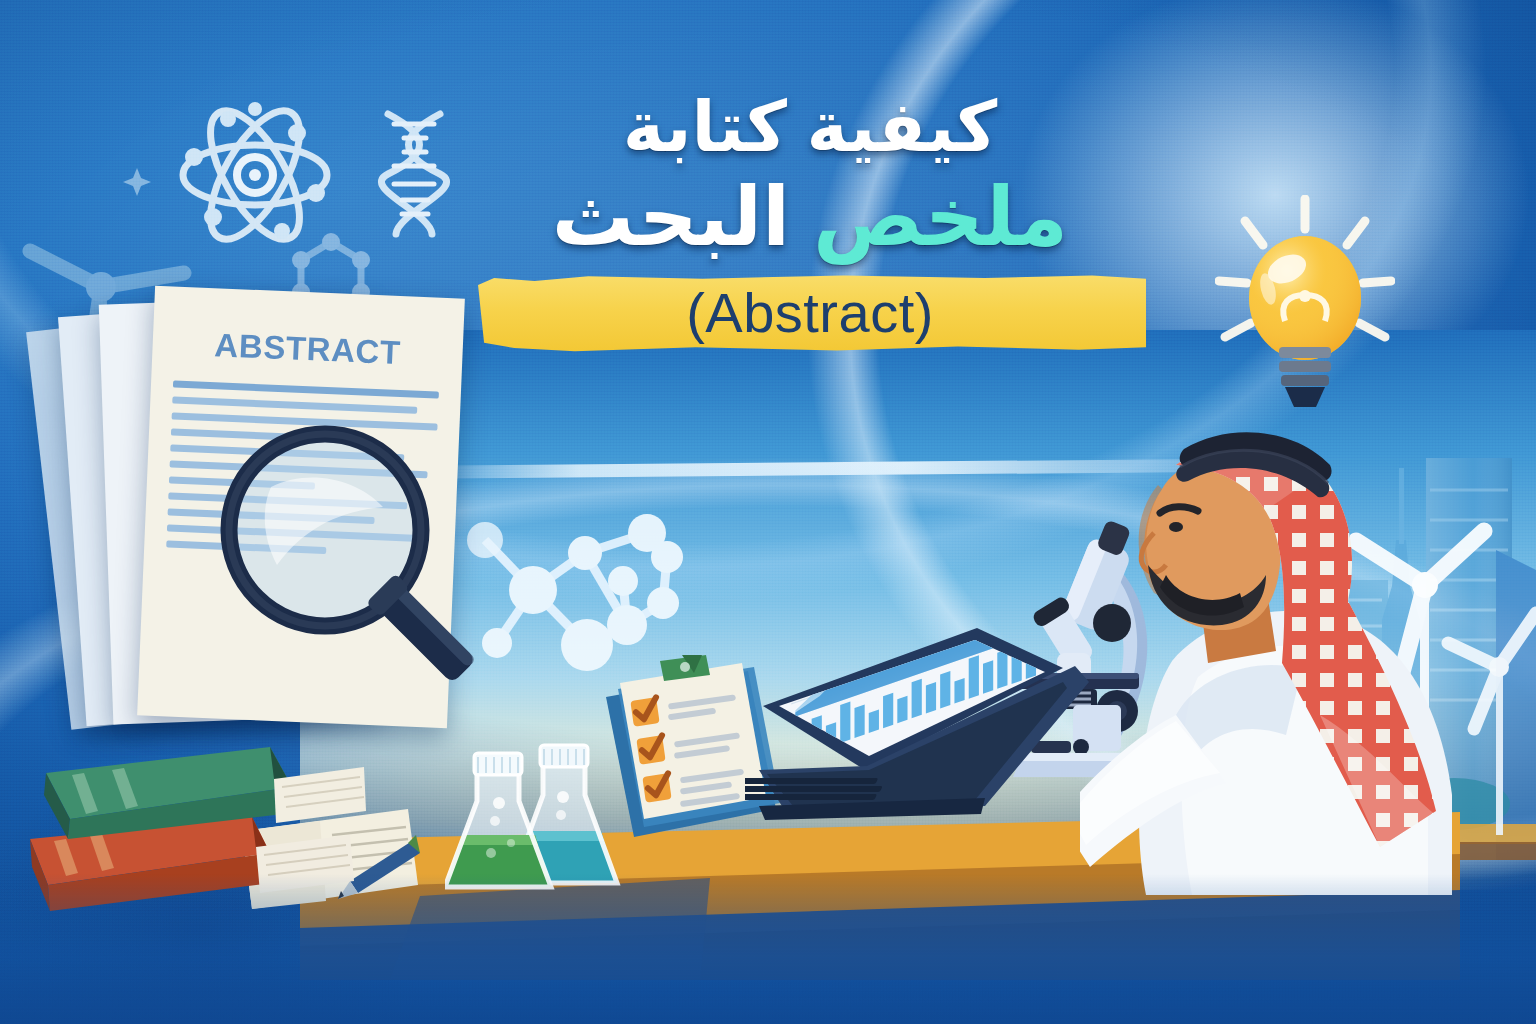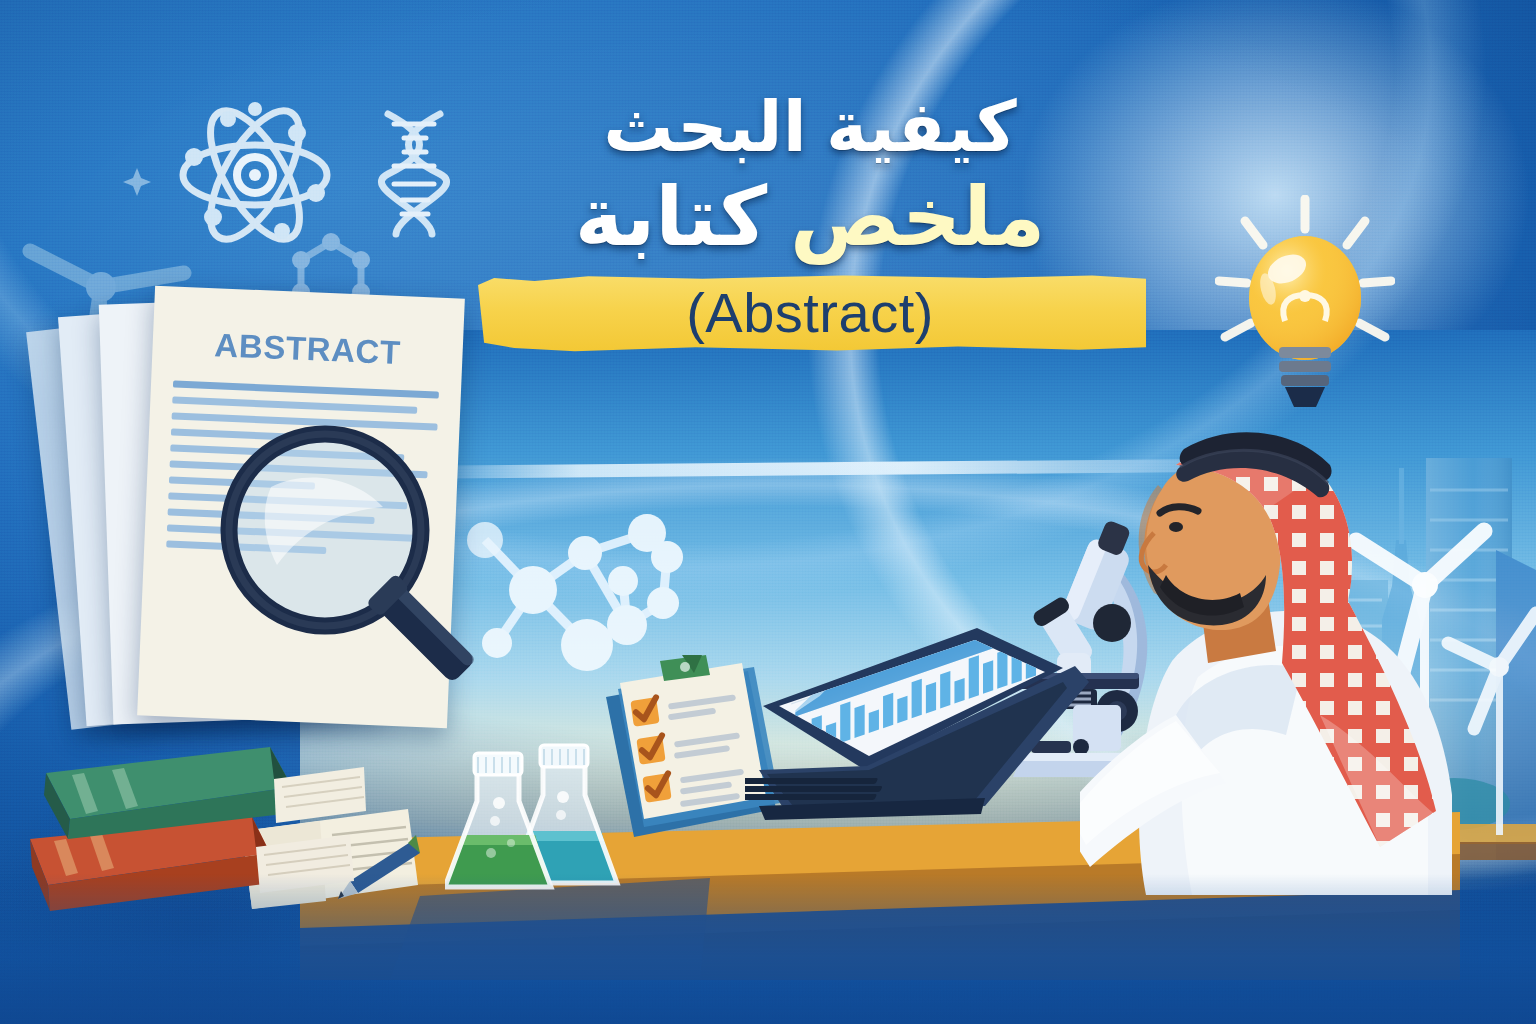--- a/index.html
+++ b/index.html
@@ -93,21 +93,21 @@
   .title-line{
     font-weight:700;letter-spacing:.5px;line-height:1;
     text-shadow:0 4px 7px rgba(3,32,72,.52), 0 1px 0 rgba(0,0,0,.25);
   }
   .title-line1{
     font-size:70px;color:#ffffff;margin-bottom:14px;
   }
   .title-line2{
     font-size:82px;margin-bottom:16px;
   }
-  .t-yellow{color:#fef9c3;}
+  .t-yellow{color:#5eead4;}
   .t-white{color:#ffffff;}
 
   .brush{
     position:relative;margin:0 auto;width:672px;height:78px;
     background:linear-gradient(180deg,#f9dd6a 0%,#f7d24a 48%,#f3c835 100%);
     box-shadow:0 3px 10px rgba(4,35,76,.32);
     display:flex;align-items:center;justify-content:center;
     clip-path:polygon(
       0.6% 14%, 3% 5%, 9% 9%, 17% 3%, 34% 6%, 55% 2%, 76% 5%, 92% 2%, 100% 6%,
       100% 94%, 90% 97%, 72% 93%, 54% 98%, 33% 94%, 15% 99%, 6% 95%, 1.5% 88%);
@@ -758,24 +758,24 @@
         <path d="M240 300 C290 330 330 380 356 400 L300 432 Z" fill="#ffffff" opacity=".25"></path>
       </g>
 
       <path d="M104 34 C150 6 216 14 250 50 C254 58 250 66 242 66 C206 34 150 28 110 50 C100 54 96 42 104 34 Z" fill="#1d2333"></path>
       <path d="M100 52 C146 24 214 32 248 68 C252 76 246 84 238 82 C202 50 148 44 108 66 C98 70 92 58 100 52 Z" fill="#272f42"></path>
       <path d="M100 52 C146 24 214 32 248 68" fill="none" stroke="#3a4358" stroke-width="3" opacity=".7"></path>
     </svg>
   </div>
 
   <div class="title-wrap">
-    <div class="title-line title-line1">كيفية البحث</div>
+    <div class="title-line title-line1">كيفية كتابة</div>
     <div class="title-line title-line2">
       <span class="t-yellow">ملخص</span>
-      <span class="t-white">كتابة</span>
+      <span class="t-white">البحث</span>
     </div>
     <div class="brush">
       <span class="brush-label">(Abstract)</span>
     </div>
   </div>
 
   <div class="grain"></div>
   <div class="bg-vignette"></div>
   <div class="bottom-fade"></div>
 

